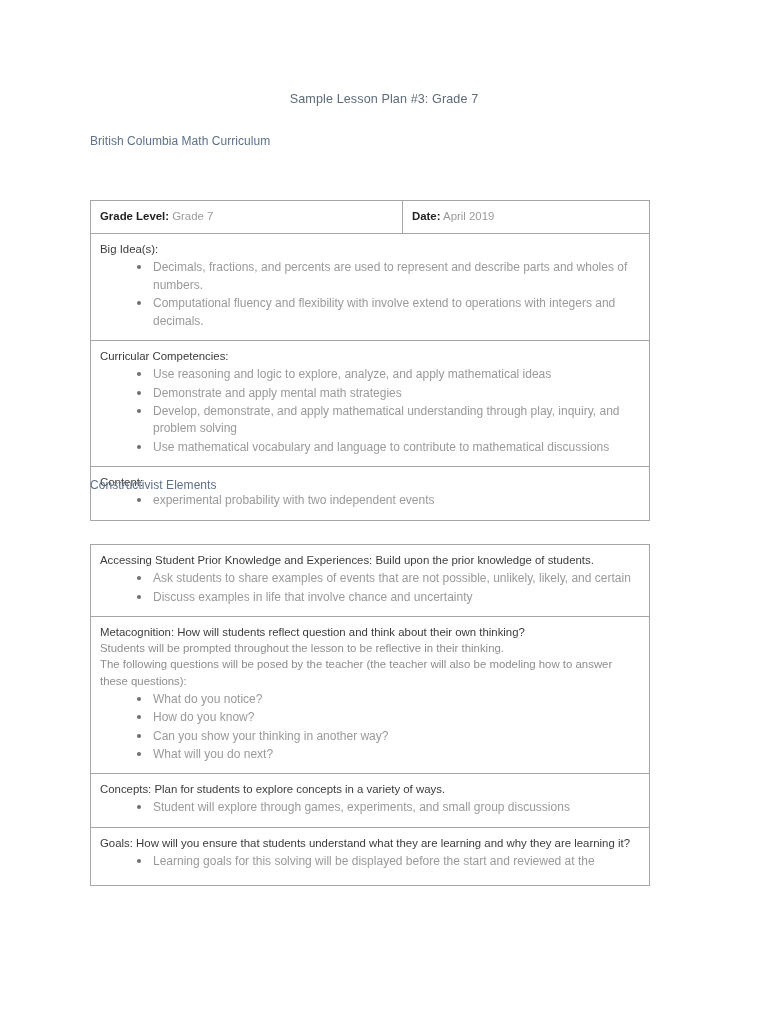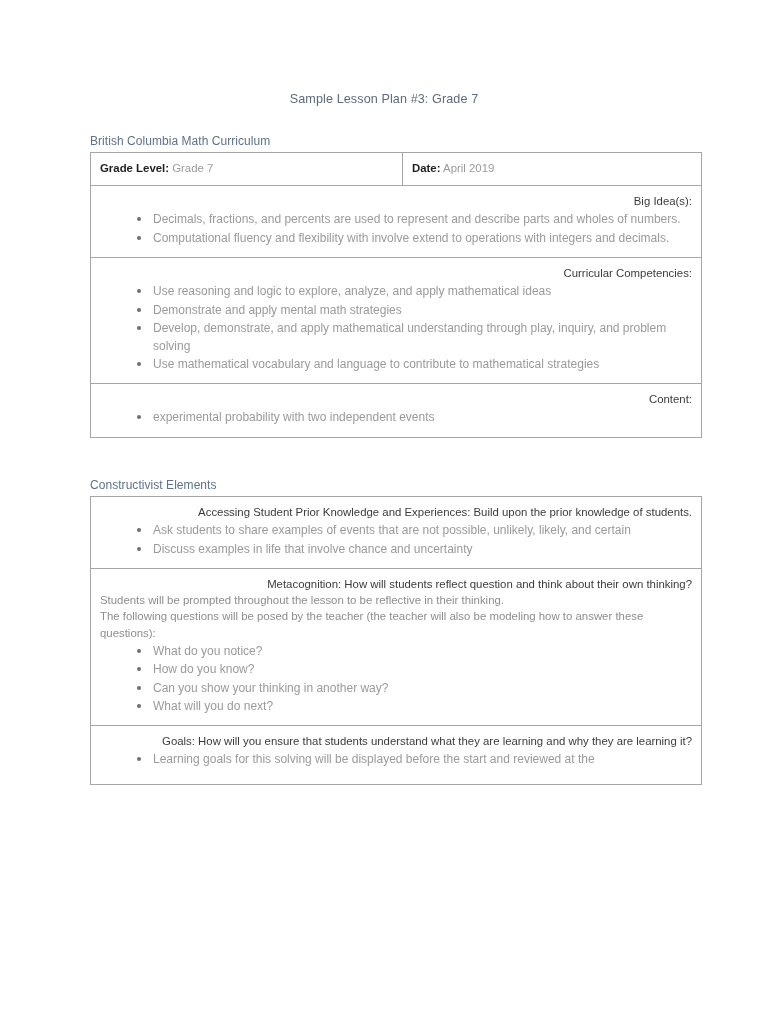--- a/index.html
+++ b/index.html
@@ -41,24 +41,25 @@
     font-size: 12px;
     color: #5f7189;
     letter-spacing: 0.05px;
   }
   #heading-bc { top: 134px; }
   #heading-ce { top: 478px; }
 
   .doc-table {
     position: absolute;
     left: 90px;
-    width: 612px;
+    width: 560px;
     border-collapse: collapse;
     table-layout: fixed;
     background: #ffffff;
+    margin-top: 48px;
   }
   #table-curriculum { top: 152px; }
   #table-constructivist { top: 496px; }
 
   .doc-table td {
     border: 1px solid #a6a6a6;
     padding: 7px 9px 9px 9px;
     vertical-align: top;
     font-size: 11.4px;
     line-height: 1.42;
@@ -103,21 +104,20 @@
     background: #6e6e6e;
   }
 
   .clip-row td {
     padding-bottom: 14px;
   }
 
   .cell-head-text {
     display: block;
     margin-bottom: 0px;
-    text-align: right;
   }
 </style>
 </head>
 <body>
 
 <div class="page">
 
   <div class="doc-title">Sample Lesson Plan #3: Grade 7</div>
 
   <div class="section-heading" id="heading-bc">British Columbia Math Curriculum</div>
@@ -143,21 +143,21 @@
           </ul>
         </td>
       </tr>
       <tr>
         <td colspan="2">
           <span class="cell-head-text label-line">Curricular Competencies:</span>
           <ul class="bullets">
             <li>Use reasoning and logic to explore, analyze, and apply mathematical ideas</li>
             <li>Demonstrate and apply mental math strategies</li>
             <li>Develop, demonstrate, and apply mathematical understanding through play, inquiry, and problem solving</li>
-            <li>Use mathematical vocabulary and language to contribute to mathematical strategies</li>
+            <li>Use mathematical vocabulary and language to contribute to mathematical discussions</li>
           </ul>
         </td>
       </tr>
       <tr>
         <td colspan="2">
           <span class="cell-head-text label-line">Content:</span>
           <ul class="bullets">
             <li>experimental probability with two independent events</li>
           </ul>
         </td>
@@ -184,20 +184,28 @@
           <span class="sub-line">Students will be prompted throughout the lesson to be reflective in their thinking.</span>
           <span class="sub-line">The following questions will be posed by the teacher (the teacher will also be modeling how to answer these questions):</span>
           <ul class="bullets">
             <li>What do you notice?</li>
             <li>How do you know?</li>
             <li>Can you show your thinking in another way?</li>
             <li>What will you do next?</li>
           </ul>
         </td>
       </tr>
+      <tr>
+        <td>
+          <span class="cell-head-text label-line">Concepts: Plan for students to explore concepts in a variety of ways.</span>
+          <ul class="bullets">
+            <li>Student will explore through games, experiments, and small group discussions</li>
+          </ul>
+        </td>
+      </tr>
       <tr class="clip-row">
         <td>
           <span class="cell-head-text label-line">Goals: How will you ensure that students understand what they are learning and why they are learning it?</span>
           <ul class="bullets">
             <li>Learning goals for this solving will be displayed before the start and reviewed at the</li>
           </ul>
         </td>
       </tr>
     </tbody>
   </table>

